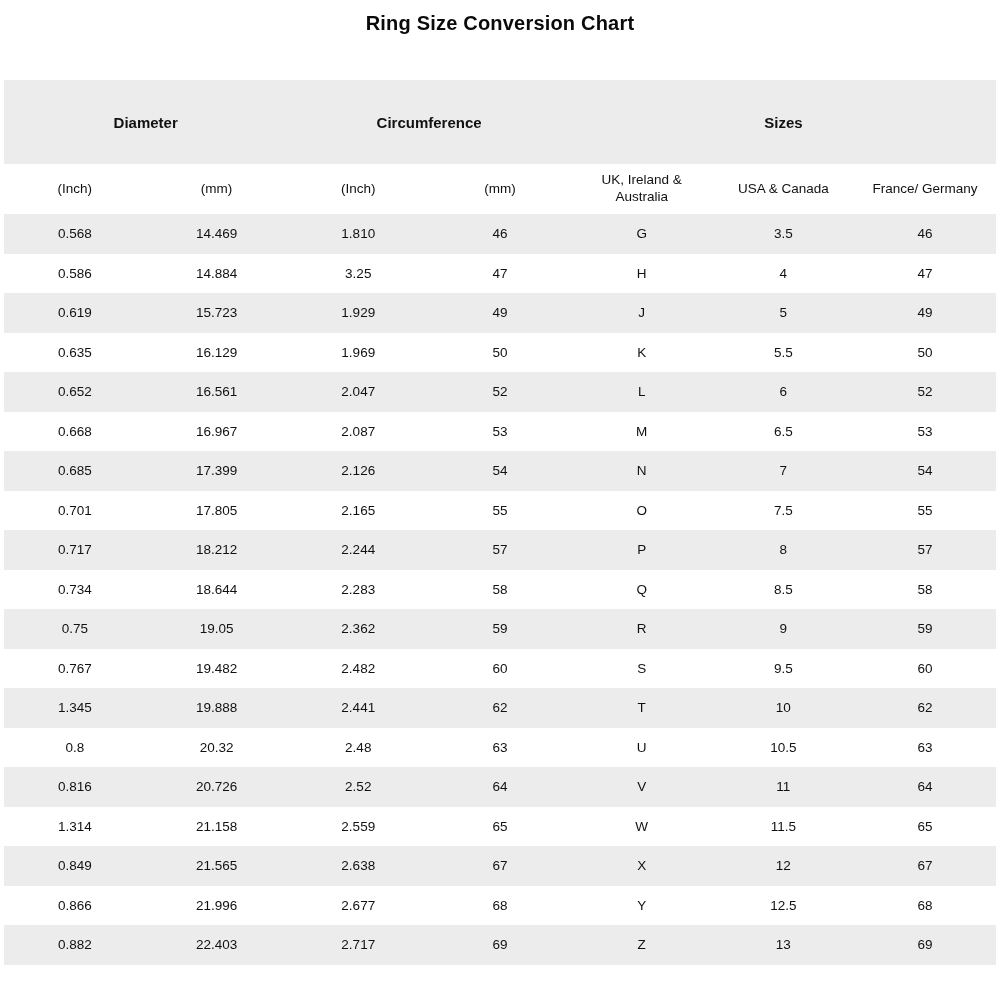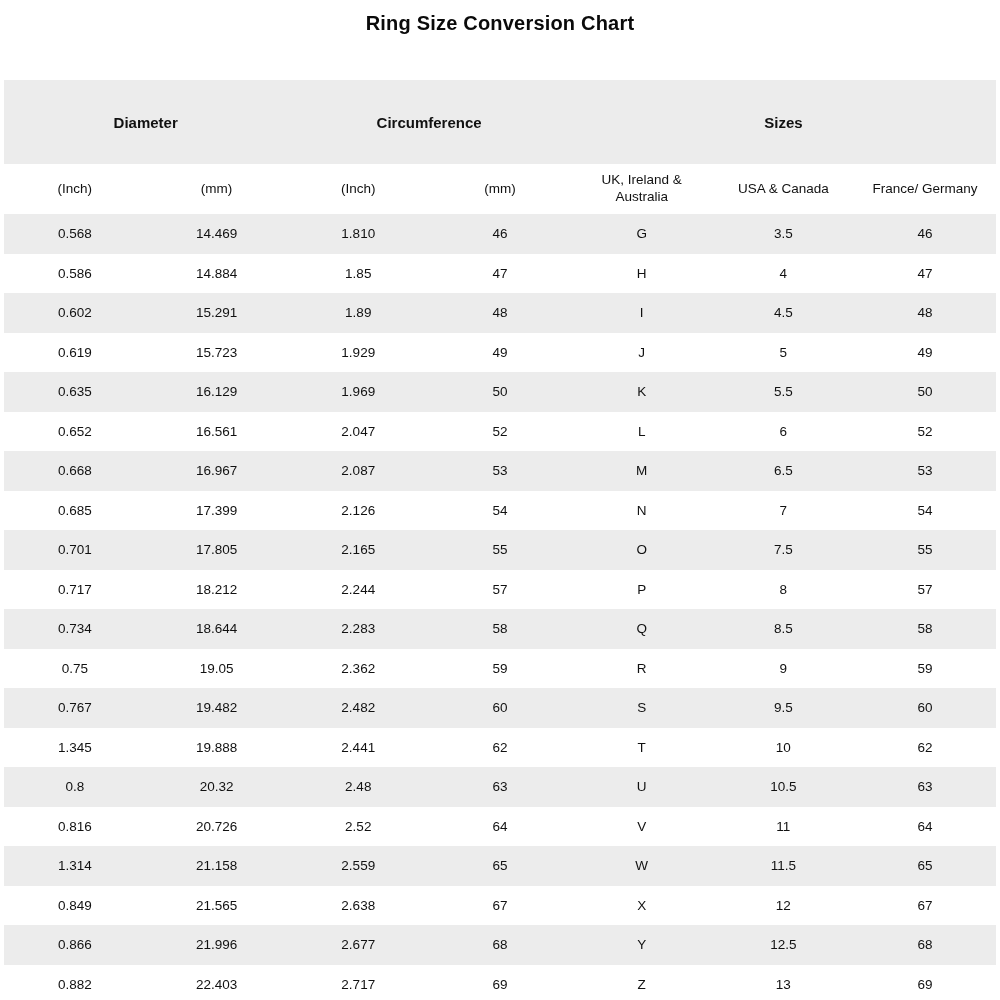--- a/index.html
+++ b/index.html
@@ -98,34 +98,25 @@
           <td>14.469</td>
           <td>1.810</td>
           <td>46</td>
           <td>G</td>
           <td>3.5</td>
           <td>46</td>
         </tr>
         <tr>
           <td>0.586</td>
           <td>14.884</td>
-          <td>1.85</td>
+          <td>3.25</td>
           <td>47</td>
           <td>H</td>
           <td>4</td>
           <td>47</td>
-        </tr>
-        <tr>
-          <td>0.602</td>
-          <td>15.291</td>
-          <td>1.89</td>
-          <td>48</td>
-          <td>I</td>
-          <td>4.5</td>
-          <td>48</td>
         </tr>
         <tr>
           <td>0.619</td>
           <td>15.723</td>
           <td>1.929</td>
           <td>49</td>
           <td>J</td>
           <td>5</td>
           <td>49</td>
         </tr>

